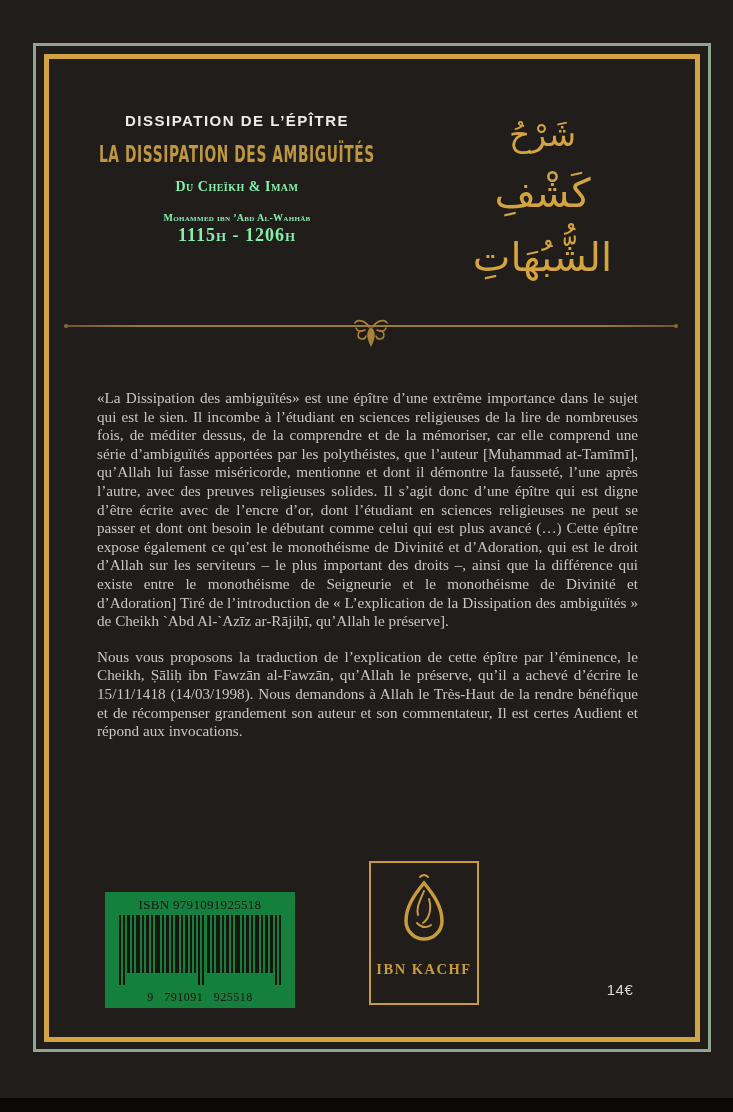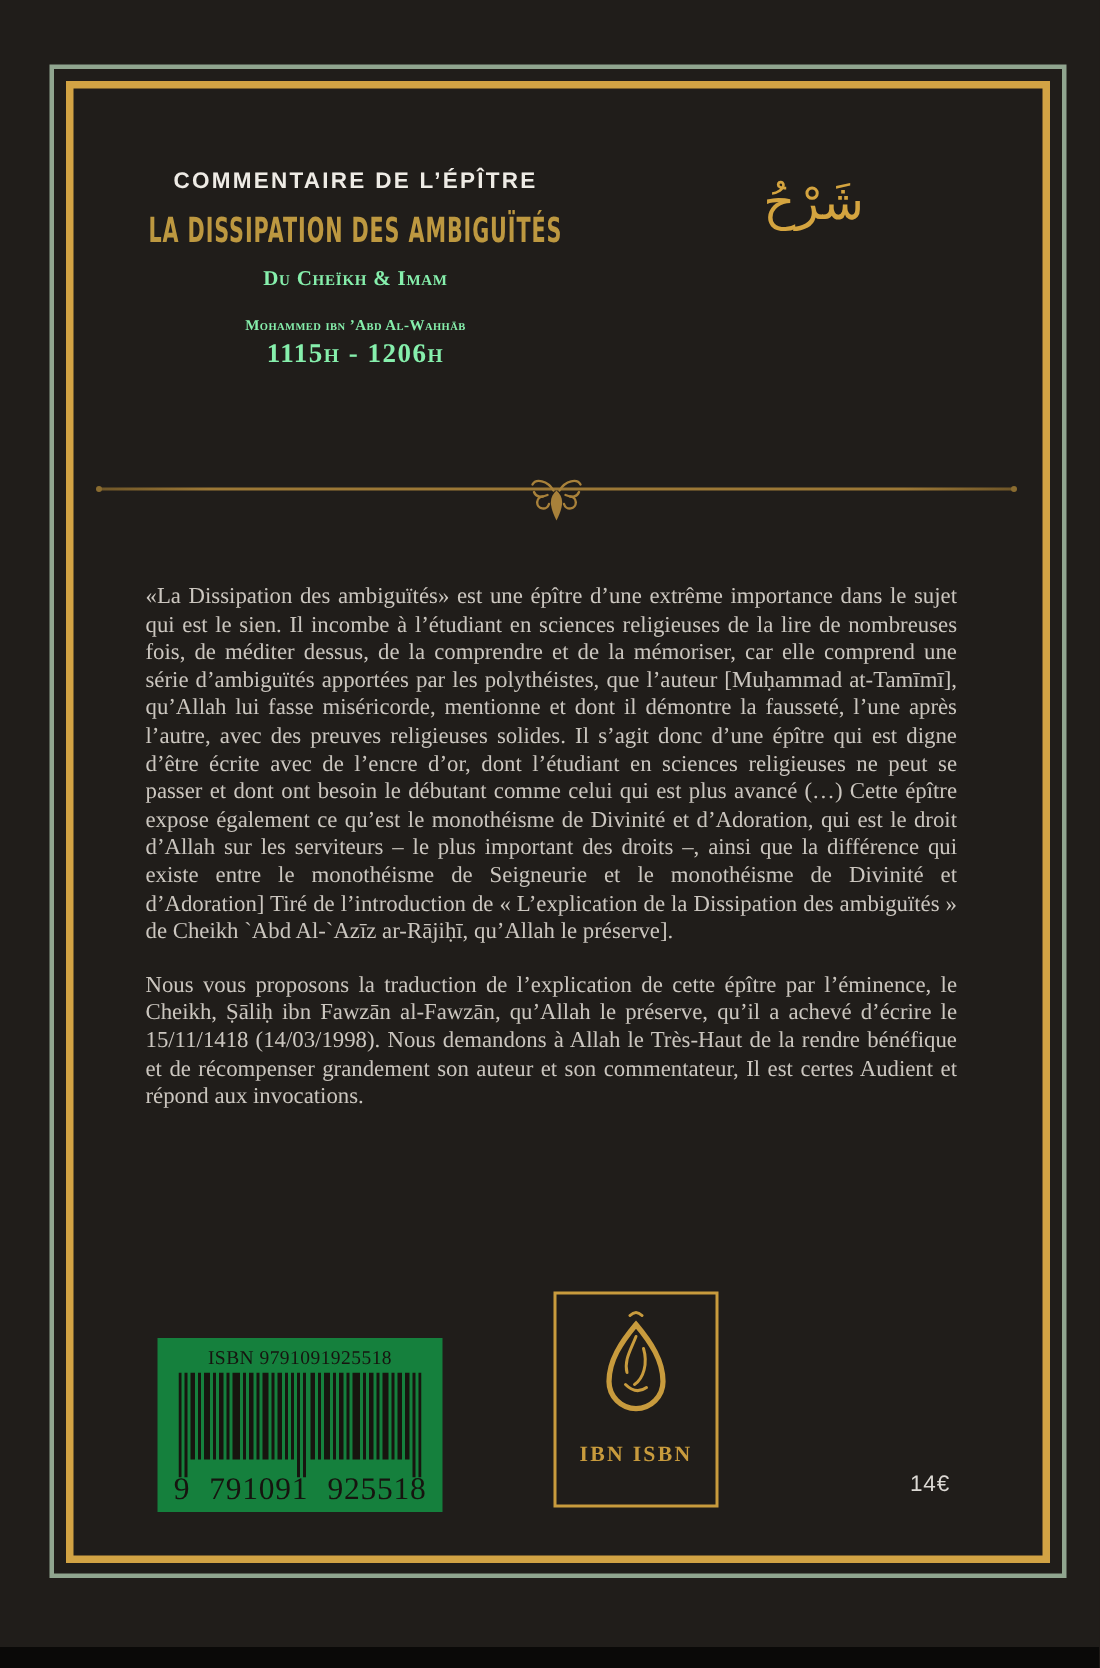--- a/index.html
+++ b/index.html
@@ -40,21 +40,21 @@
   .ornament{position:absolute;left:50%;top:0;transform:translateX(-50%);}
   
   .body-text{position:absolute;left:97px;top:389px;width:541px;color:#cbc6bf;
              font-size:15.2px;line-height:18.6px;text-align:justify;}
   .body-text p{margin:0 0 17px 0;}
   
   .barcode{position:absolute;left:105px;top:892px;width:190px;height:116px;
            background:#15803d;color:#16140f;text-align:center;}
   .isbn-label{font-size:13px;padding-top:5px;letter-spacing:.3px;}
   .bars{display:block;margin:2px auto 0;}
-  .isbn-digits{position:absolute;left:0;right:0;bottom:3px;font-size:21px;
+  .isbn-digits{position:absolute;left:0;right:0;bottom:3px;font-size:12px;
                word-spacing:7px;letter-spacing:.5px;}
   
   .logo{position:absolute;left:369px;top:861px;width:110px;height:144px;
         border:2px solid #c89b3d;box-sizing:border-box;text-align:center;}
   .logo svg{margin-top:9px;}
   .logo-name{color:#c89b3d;font-weight:bold;font-size:14.5px;letter-spacing:1.5px;
              margin-top:3px;}
   
   .price{position:absolute;left:590px;top:981px;width:60px;text-align:center;
          color:#dcd9d4;font-family:"Liberation Sans",sans-serif;font-weight:normal;
@@ -63,33 +63,34 @@
 </style>
 </head>
 <body>
 
 <div class="cover">
 
   <div class="frame-green"></div>
   <div class="frame-gold"></div>
 
   <div class="fr-block">
-    <div class="kicker">COMMENTAIRE DE L’ÉPÎTRE</div>
+    <div class="kicker">DISSIPATION DE L’ÉPÎTRE</div>
     <div class="title-line t1">
       <span>LA DISSIPATION DES AMBIGUÏTÉS</span>
     </div>
     <div class="author-block">
       <div class="a1">Du Cheïkh &amp; Imam</div>
       <div class="a2">Mohammed ibn ’Abd Al-Wahhāb</div>
       <div class="years">1115h - 1206h</div>
     </div>
   </div>
 
   <div class="ar-block">
     <div class="ar1">شَرْحُ</div>
+    <div class="ar2">كَشْفِ الشُّبُهَاتِ</div>
   </div>
 
   <div class="divider">
     <div class="line"></div>
     <svg class="ornament" width="48" height="34" viewBox="0 0 48 34">
       <g stroke="#a8813a" fill="none" stroke-width="1.6" stroke-linecap="round">
         <path d="M22 11 C18 4 10 3 8 7"></path>
         <path d="M26 11 C30 4 38 3 40 7"></path>
         <path d="M18 14 q-7 3 -9 -2"></path>
         <path d="M30 14 q7 3 9 -2"></path>
@@ -152,19 +153,19 @@
   <div class="logo">
     <svg width="56" height="82" viewBox="0 0 56 82">
       <g stroke="#c89b3d" fill="none" stroke-linecap="round">
         <path d="M24 5 q4 -4 8 0" stroke-width="2"></path>
         <path d="M28 11 C38 23 46 35 46 49 a18 18 0 0 1 -36 0 C10 35 18 23 28 11 Z" stroke-width="3.5"></path>
         <path d="M28 19 C24 29 20 35 22 43" stroke-width="2"></path>
         <path d="M33 27 C36 37 33 47 27 51" stroke-width="2"></path>
         <path d="M21 51 q7 7 14 2" stroke-width="2"></path>
       </g>
     </svg>
-    <div class="logo-name">IBN ISBN</div>
+    <div class="logo-name">IBN KACHF</div>
   </div>
 
   <div class="price">14€</div>
 
   <div class="bottom-strip"></div>
 </div>
 
 </body></html>

